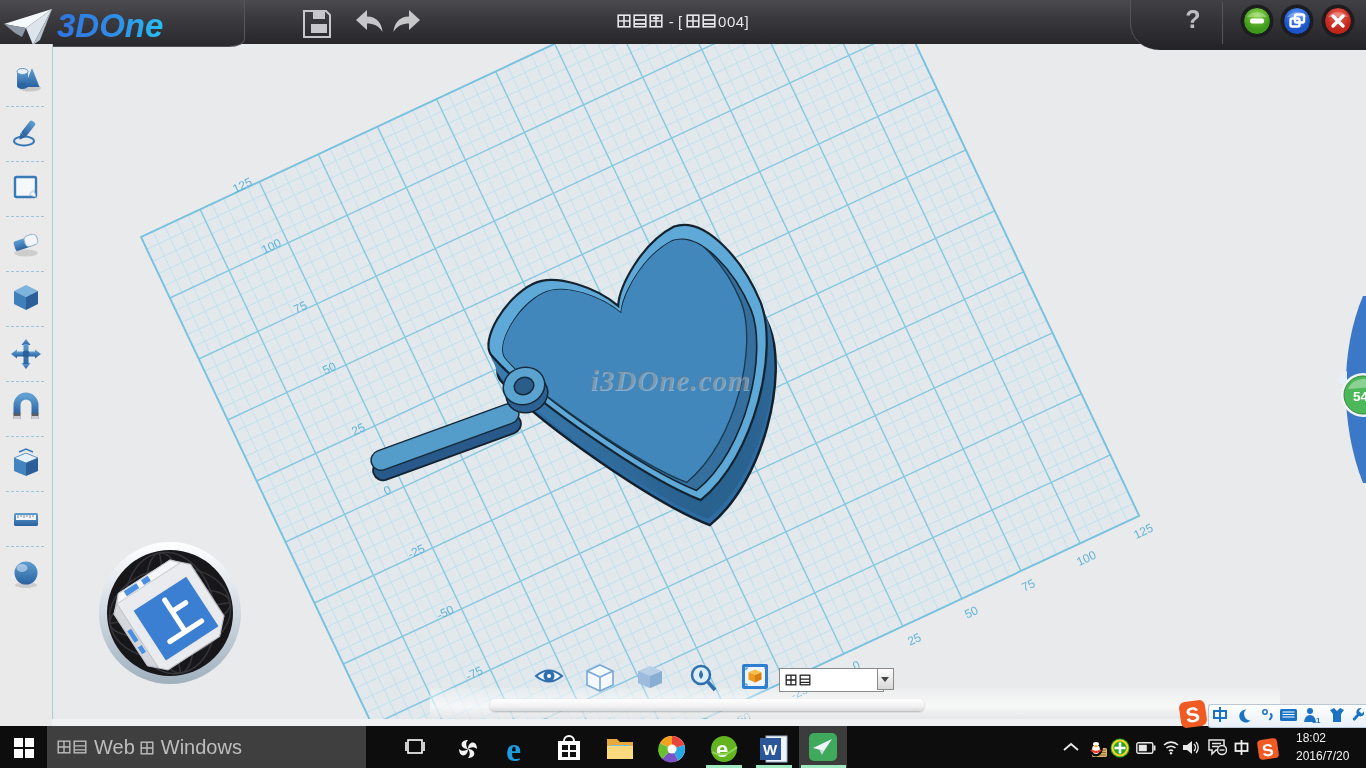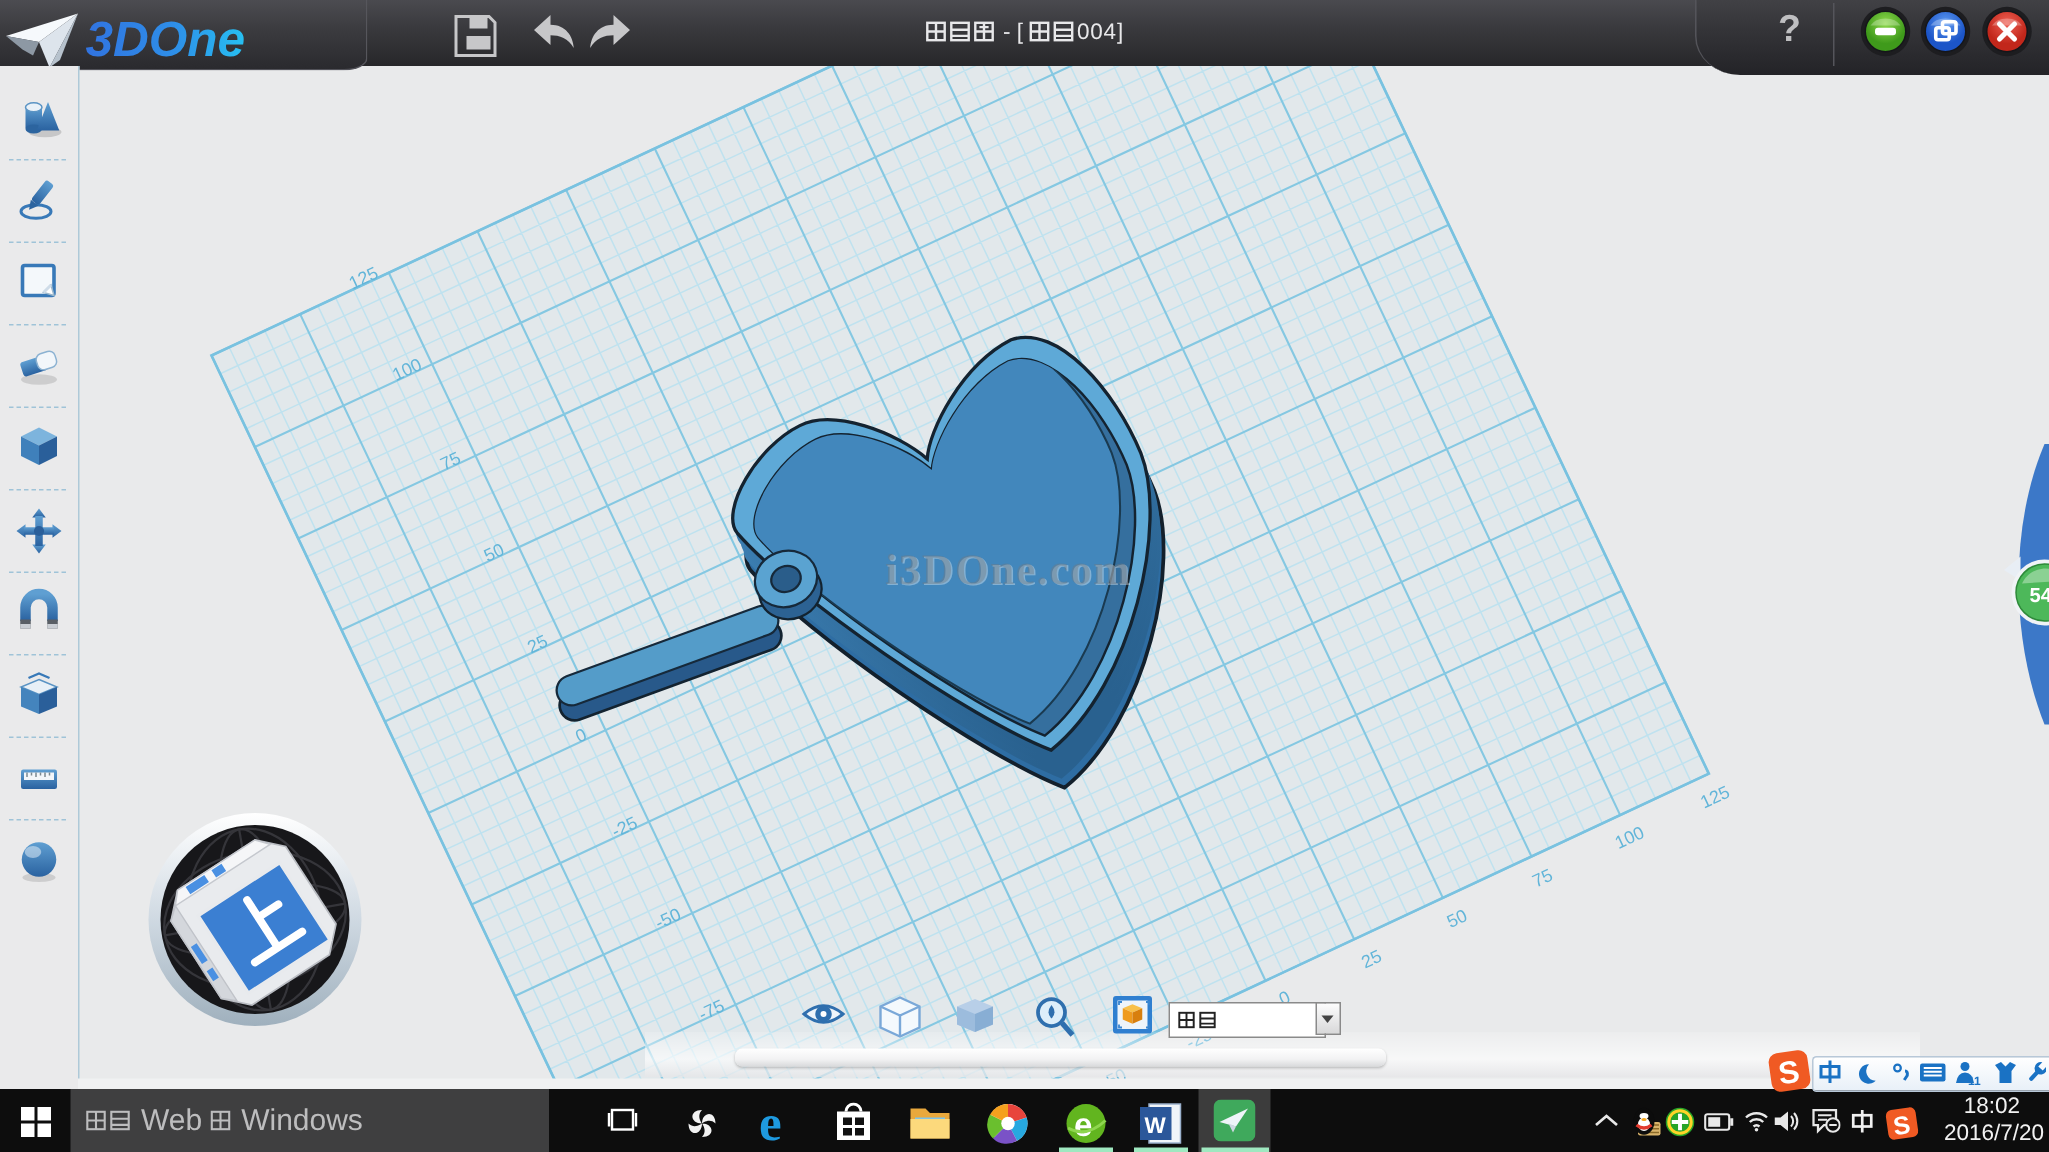--- a/index.html
+++ b/index.html
@@ -65,21 +65,21 @@
       </g>
     </g>
     <g transform="translate(527,394) rotate(-20)">
       <ellipse rx="21" ry="18.5" fill="#2c6293" stroke="#132330" stroke-width="1.5"></ellipse>
     </g>
     <g transform="translate(524,386) rotate(-20)">
       <ellipse rx="21" ry="18.5" fill="#5aa3d1" stroke="#16293a" stroke-width="1.5"></ellipse>
       <ellipse rx="10" ry="8.5" fill="#2a5d8a" stroke="#16293a" stroke-width="1.5"></ellipse>
     </g>
   </svg>
-<div style="position:absolute;left:590px;top:364px;font-family:'Liberation Serif',serif;font-weight:bold;font-size:29px;letter-spacing:1px;color:rgba(115,122,128,0.42);text-shadow:1px 1px 0 rgba(255,255,255,0.35)">i3DOne.com</div>
+<div style="position:absolute;left:590px;top:364px;font-family:'Liberation Serif',serif;font-style:italic;font-weight:bold;font-size:29px;letter-spacing:1px;color:rgba(115,122,128,0.42);text-shadow:1px 1px 0 rgba(255,255,255,0.35)">i3DOne.com</div>
 <svg style="position:absolute;left:96px;top:539px" width="148" height="148" viewBox="0 0 148 148">
     <defs>
       <linearGradient id="ring" x1="0" y1="0" x2="0" y2="1">
         <stop offset="0" stop-color="#ffffff"></stop>
         <stop offset="0.5" stop-color="#cfd9e2"></stop>
         <stop offset="1" stop-color="#9fb0bd"></stop>
       </linearGradient>
       <clipPath id="disc">
         <circle cx="74" cy="74" r="63"></circle>
       </clipPath>
@@ -511,21 +511,21 @@
 <svg style="position:absolute;left:1233px;top:739px" width="17" height="17" viewBox="0 0 17 17" fill="none" stroke="#f0f0f0" stroke-width="1.8">
 <rect x="2.5" y="4.5" width="12" height="7.5"></rect>
     <line x1="8.5" y1="1" x2="8.5" y2="16"></line>
   </svg>
 <svg style="position:absolute;left:1256px;top:737px" width="24" height="24" viewBox="0 0 24 24">
 <g transform="rotate(-8 12 12)">
       <rect x="2" y="2" width="20" height="20" rx="4" fill="#f05a23"></rect>
 <text x="6" y="19" font-size="17" font-weight="bold" fill="#fff" font-family="Liberation Sans, sans-serif">S</text>
     </g>
   </svg>
-<div style="position:absolute;left:1296px;top:729px;width:64px;height:36px;color:#f2f2f2;font-size:15px;text-align:center;line-height:18px">18:02<br>2016/7/20</div>
+<div style="position:absolute;left:1296px;top:729px;width:64px;height:36px;color:#f2f2f2;font-size:12px;text-align:left;line-height:18px">18:02<br>2016/7/20</div>
 <div style="position:absolute;left:1208px;top:704px;width:158px;height:22px;background:linear-gradient(#ffffff,#e8f0f8);border:1px solid #b8c8d8;border-radius:3px 0 0 3px;border-right:none"></div>
 <svg style="position:absolute;left:1177px;top:699px" width="32" height="30" viewBox="0 0 32 30">
 <g transform="rotate(-8 16 15)">
       <rect x="3" y="2" width="26" height="26" rx="6" fill="#f05a23"></rect>
 <text x="8.5" y="23" font-size="21" font-weight="bold" fill="#fff" font-family="Liberation Sans, sans-serif">S</text>
     </g>
   </svg>
 <svg style="position:absolute;left:1212px;top:706px" width="152" height="18" viewBox="0 0 152 18" fill="#1a72c4" stroke="none">
 <g fill="none" stroke="#1a72c4" stroke-width="2">
       <rect x="2" y="5" width="12" height="7"></rect>

